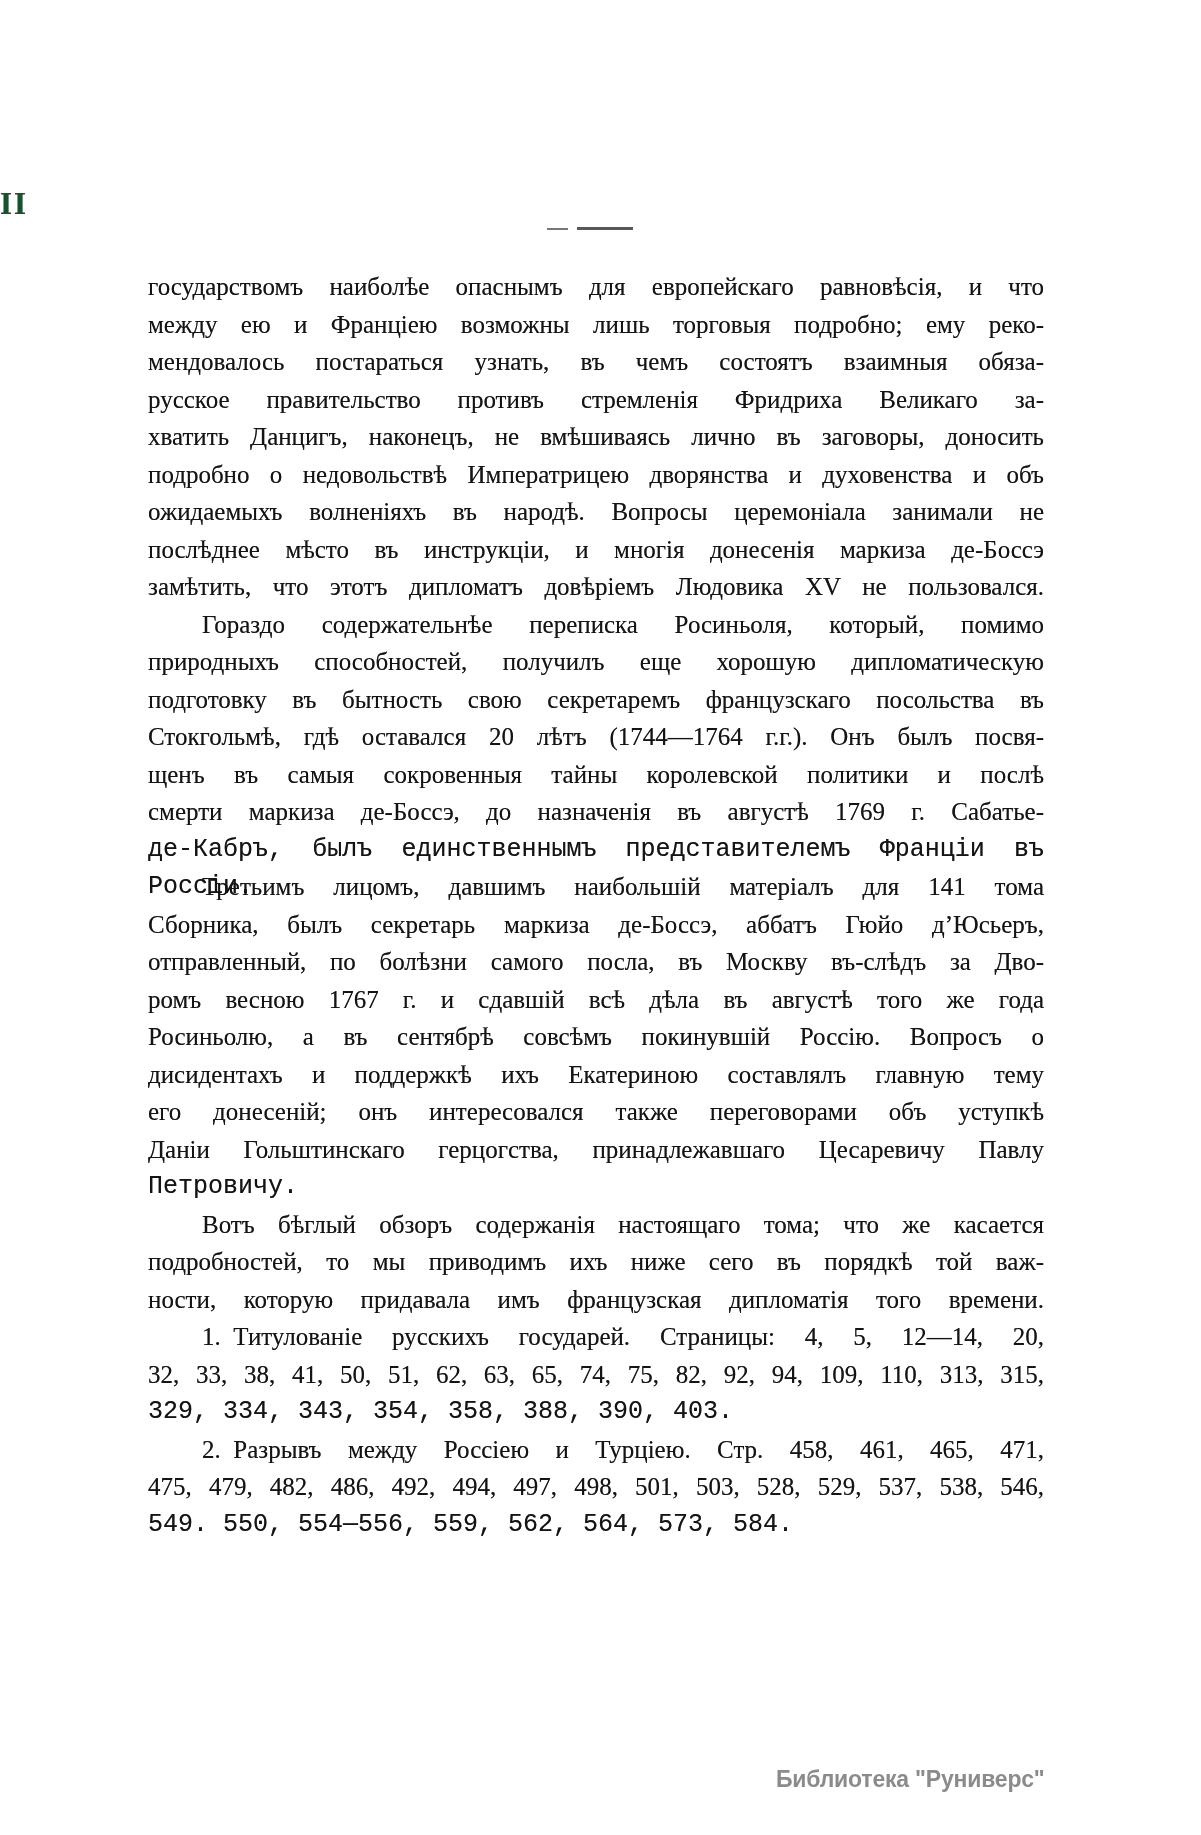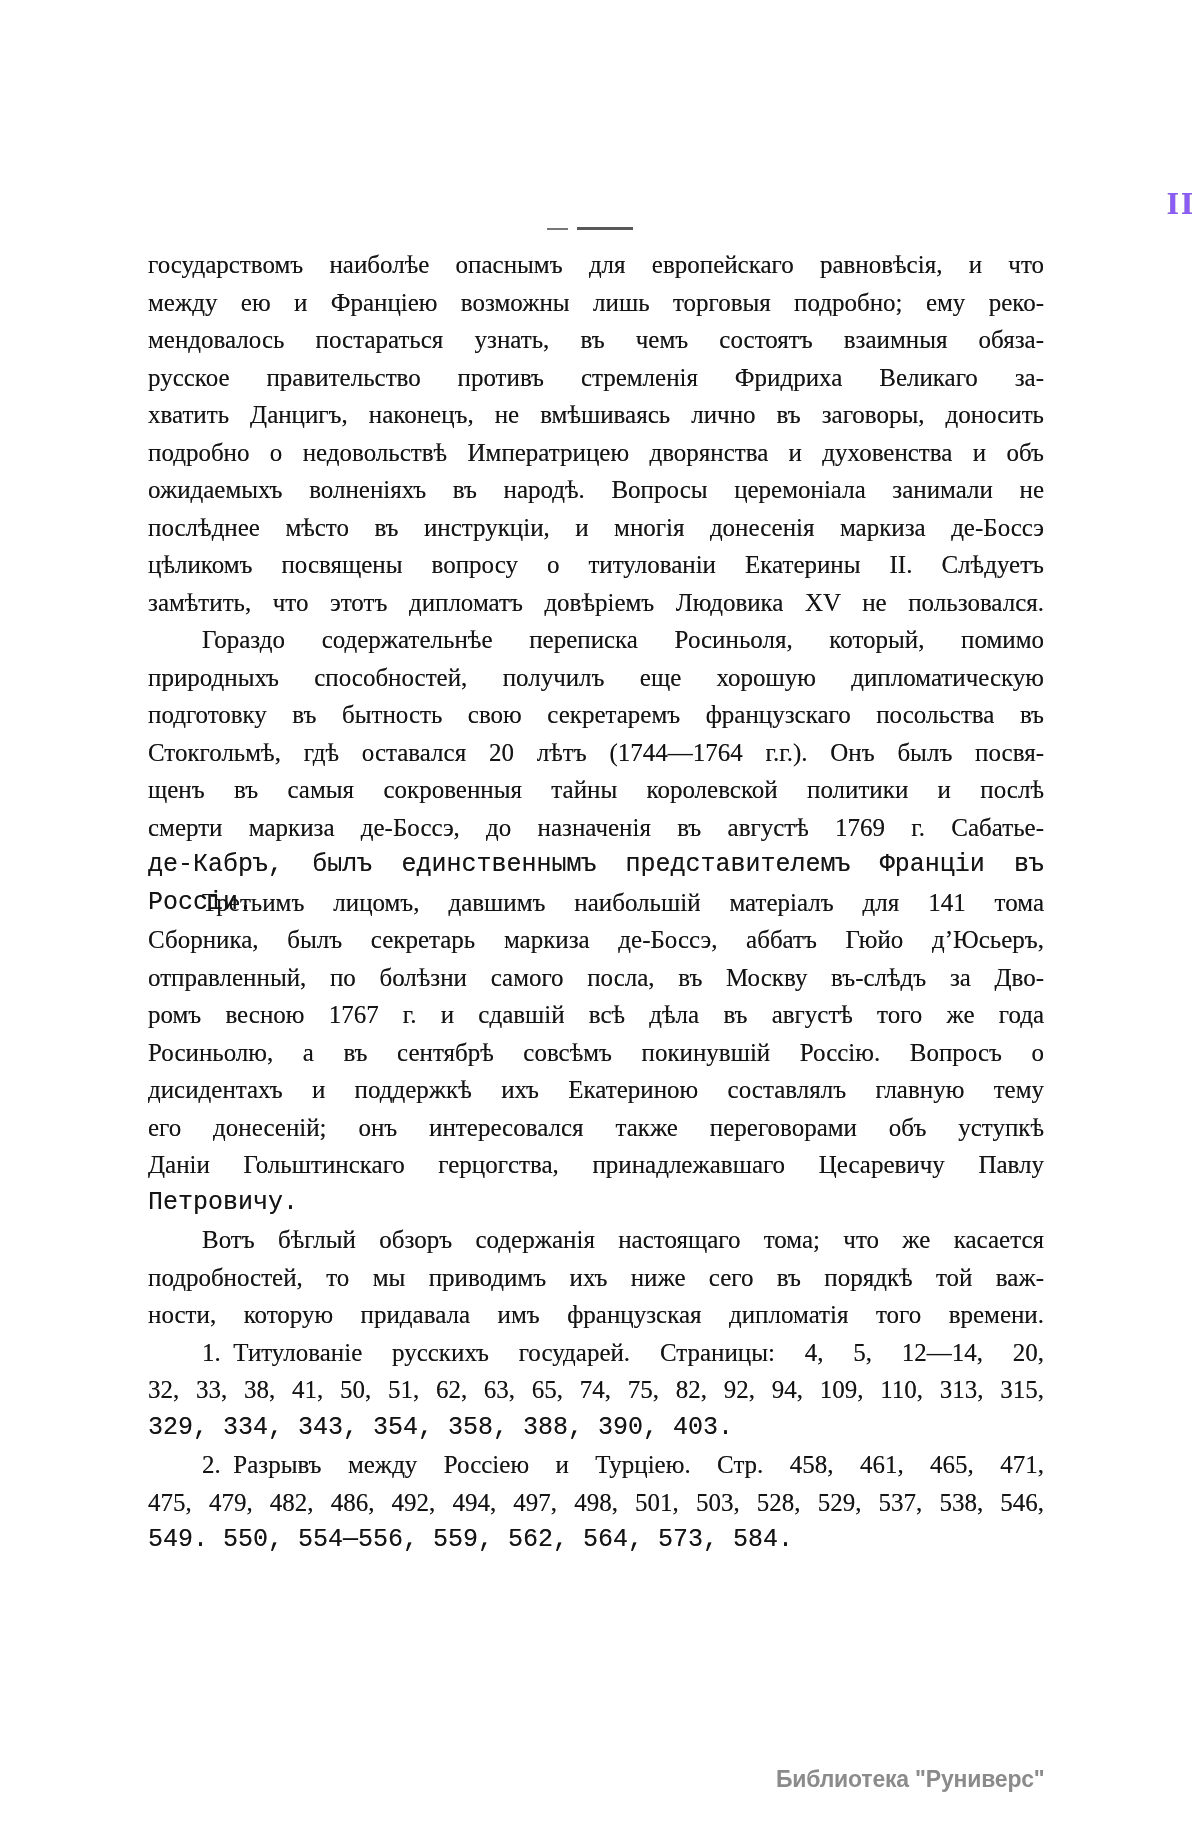--- a/index.html
+++ b/index.html
@@ -9,42 +9,42 @@
     background: #ffffff;
     position: relative;
     overflow: hidden;
     font-family: "Liberation Serif", serif;
   }
   .page-number {
     position: absolute;
     top: 186px;
     left: 0;
     width: 1195px;
-    text-align: right;
+    text-align: left;
     font-size: 31px;
     font-weight: bold;
     letter-spacing: 2px;
-    color: #8b5cf6;
+    color: #14532d;
     text-shadow: 0 0 0.5px rgba(0,0,0,0.55);
   }
   .pagenum-underline {
     position: absolute;
     top: 227px;
     left: 547px;
     display: flex;
     align-items: center;
     gap: 9px;
   }
   .pagenum-underline .dash { background: #2e2e2e; }
   .pagenum-underline .dash.d1 { width: 21px; height: 2px; opacity: 0.65; }
   .pagenum-underline .dash.d2 { width: 56px; height: 3px; opacity: 0.8; }
   .text-block {
     position: absolute;
     left: 148px;
-    top: 246px;
+    top: 268px;
     width: 896px;
     font-size: 25px;
     line-height: 37.5px;
     color: #141414;
     text-shadow: 0 0 0.5px rgba(0,0,0,0.5);
   }
   .line {
     height: 37.5px;
     text-align: justify;
     text-align-last: justify;
@@ -77,21 +77,20 @@
   <div class="text-block">
 
     <div class="line">государствомъ наиболѣе опаснымъ для европейскаго равновѣсія, и что</div>
     <div class="line">между ею и Франціею возможны лишь торговыя подробно; ему реко-</div>
     <div class="line">мендовалось постараться узнать, въ чемъ состоятъ взаимныя обяза-</div>
     <div class="line">русское правительство противъ стремленія Фридриха Великаго за-</div>
     <div class="line">хватить Данцигъ, наконецъ, не вмѣшиваясь лично въ заговоры, доносить</div>
     <div class="line">подробно о недовольствѣ Императрицею дворянства и духовенства и объ</div>
     <div class="line">ожидаемыхъ волненіяхъ въ народѣ. Вопросы церемоніала занимали не</div>
     <div class="line">послѣднее мѣсто въ инструкціи, и многія донесенія маркиза де-Боссэ</div>
-    <div class="line">цѣликомъ посвящены вопросу о титулованіи Екатерины II. Слѣдуетъ</div>
     <div class="line">замѣтить, что этотъ дипломатъ довѣріемъ Людовика XV не пользовался.</div>
 
     <div class="line indent">Гораздо содержательнѣе переписка Росиньоля, который, помимо</div>
     <div class="line">природныхъ способностей, получилъ еще хорошую дипломатическую</div>
     <div class="line">подготовку въ бытность свою секретаремъ французскаго посольства въ</div>
     <div class="line">Стокгольмѣ, гдѣ оставался 20 лѣтъ (1744—1764 г.г.). Онъ былъ посвя-</div>
     <div class="line">щенъ въ самыя сокровенныя тайны королевской политики и послѣ</div>
     <div class="line">смерти маркиза де-Боссэ, до назначенія въ августѣ 1769 г. Сабатье-</div>
     <div class="line last">де-Кабръ, былъ единственнымъ представителемъ Франціи въ Россіи.</div>
 

